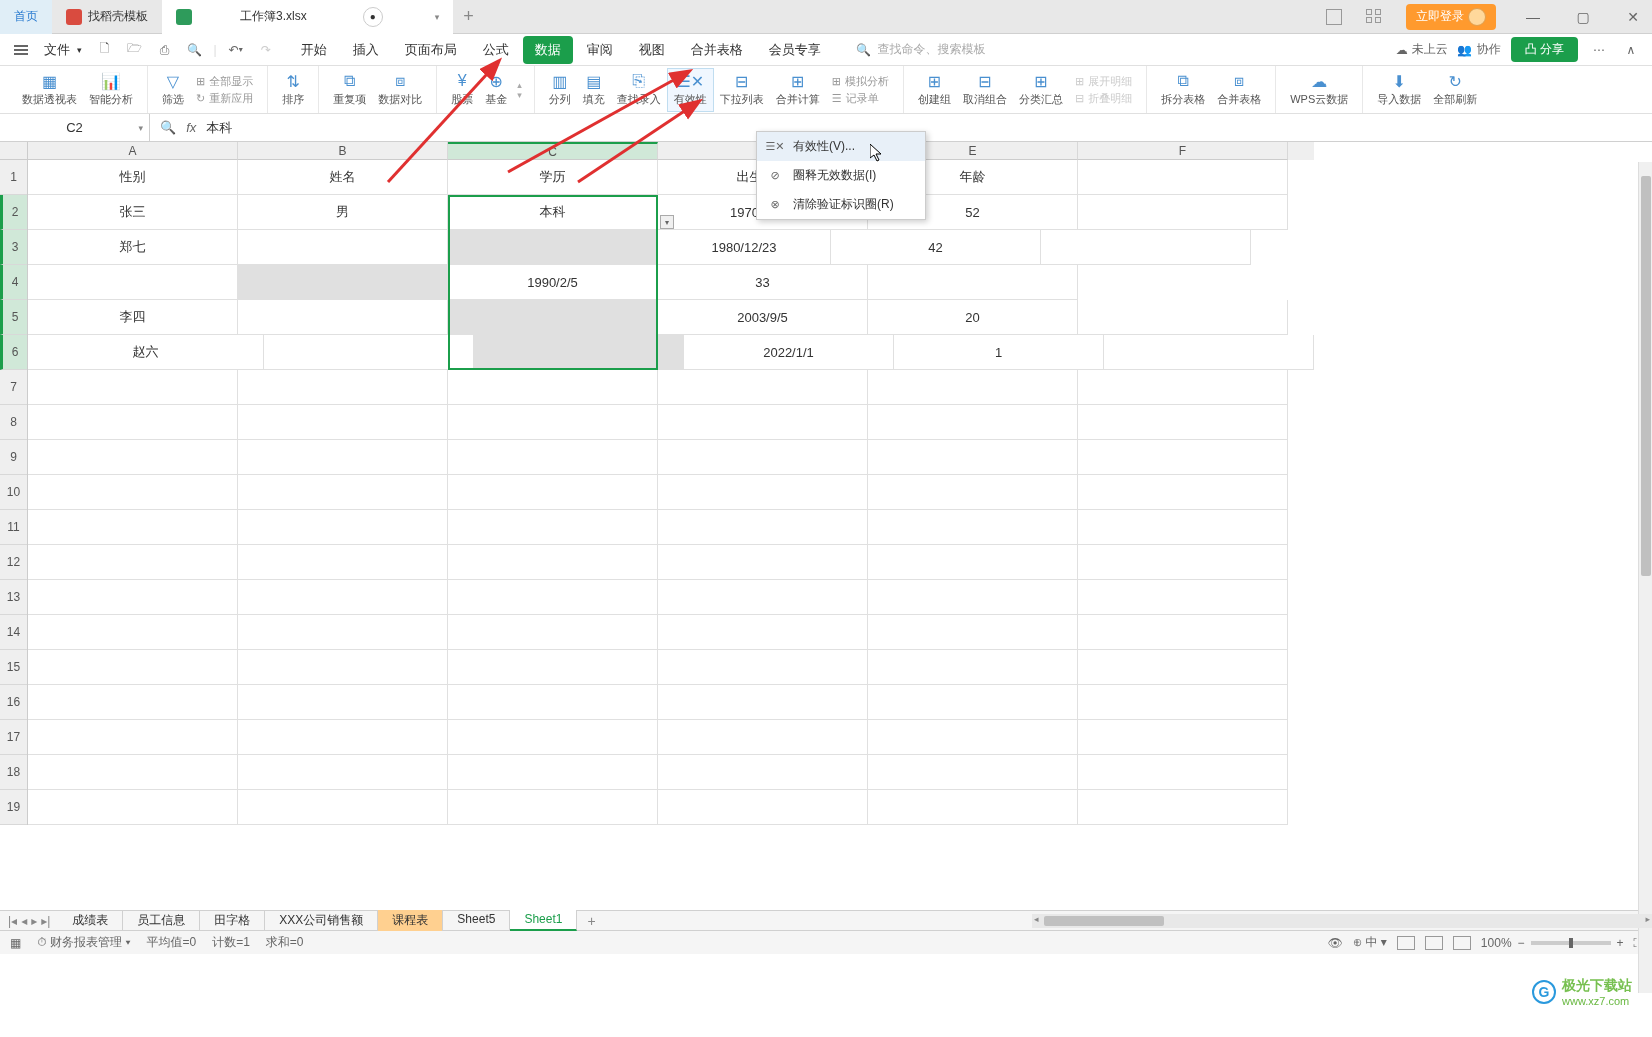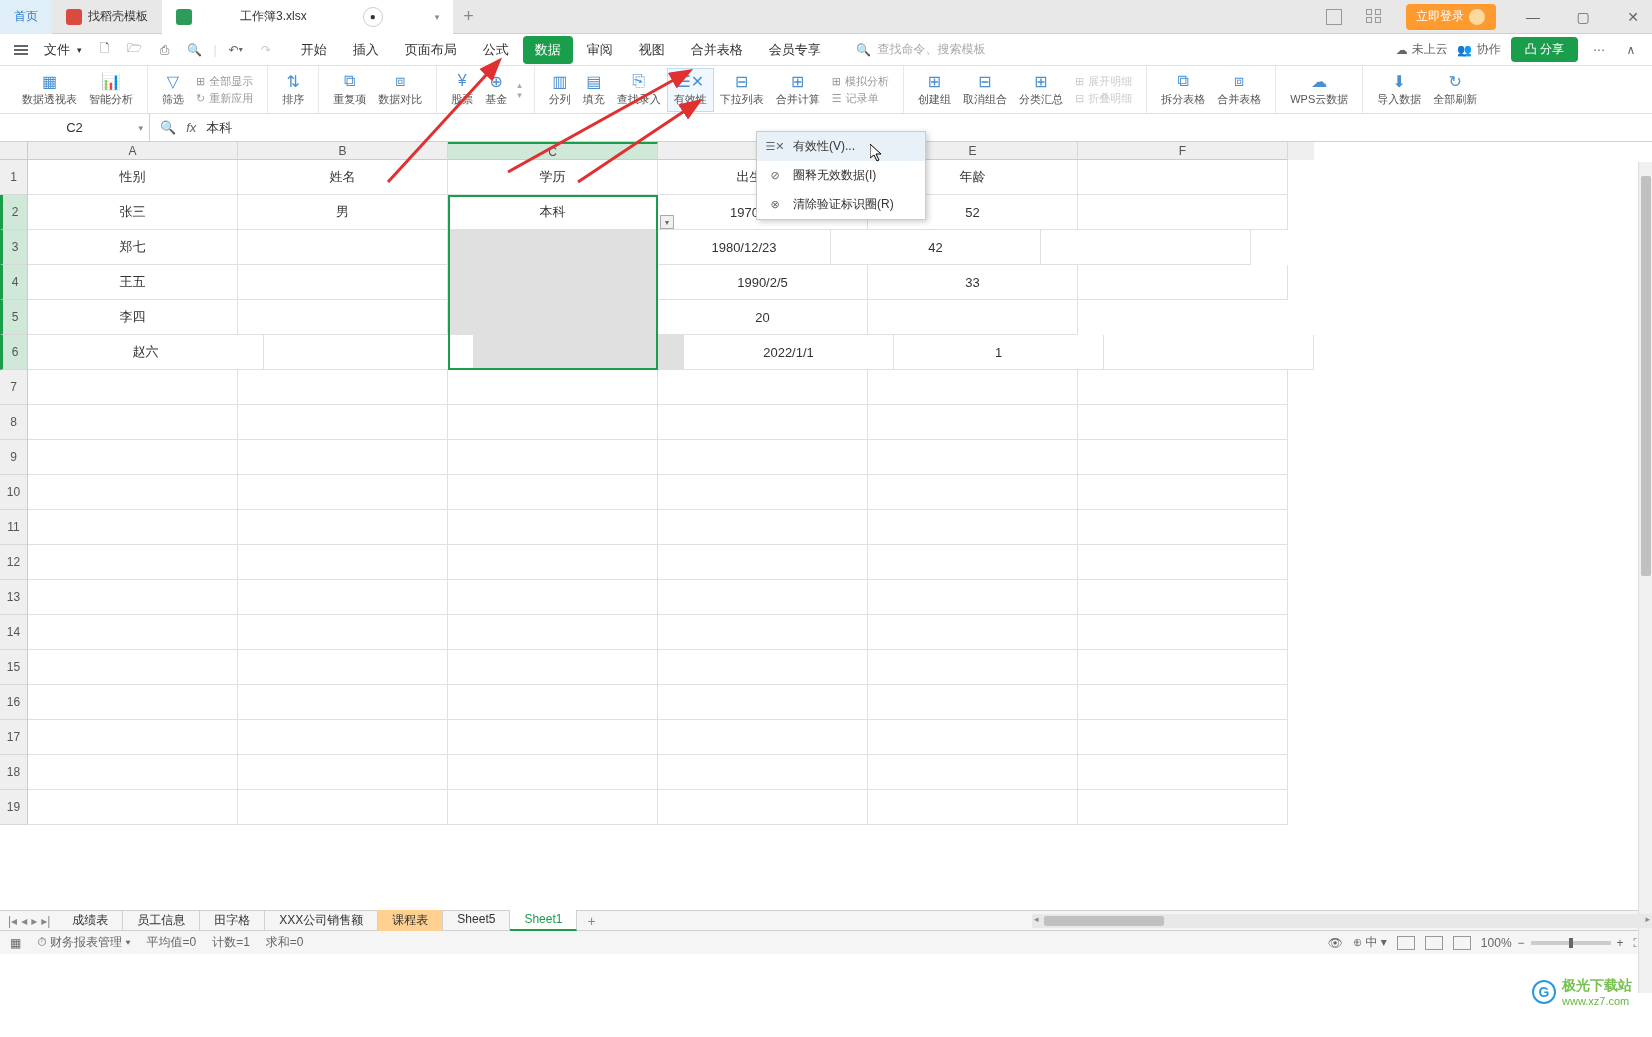--- a/index.html
+++ b/index.html
@@ -398,31 +398,31 @@
         </div>
         <div class="grid-row">
           <div class="grid-cell" style="width: 210px;">郑七</div>
           <div class="grid-cell" style="width: 210px;"></div>
           <div class="grid-cell selected" style="width: 210px;"></div>
           <div class="grid-cell" style="width: 173px;">1980/12/23</div>
           <div class="grid-cell" style="width: 210px;">42</div>
           <div class="grid-cell" style="width: 210px;"></div>
         </div>
         <div class="grid-row">
-          <div class="grid-cell" style="width: 210px;">王五</div>
           <div class="grid-cell" style="width: 210px;"></div>
           <div class="grid-cell selected" style="width: 210px;"></div>
           <div class="grid-cell" style="width: 210px;">1990/2/5</div>
           <div class="grid-cell" style="width: 210px;">33</div>
           <div class="grid-cell" style="width: 210px;"></div>
         </div>
         <div class="grid-row">
           <div class="grid-cell" style="width: 210px;">李四</div>
           <div class="grid-cell" style="width: 210px;"></div>
           <div class="grid-cell selected" style="width: 210px;"></div>
+          <div class="grid-cell" style="width: 210px;">2003/9/5</div>
           <div class="grid-cell" style="width: 210px;">20</div>
           <div class="grid-cell" style="width: 210px;"></div>
         </div>
         <div class="grid-row">
           <div class="grid-cell" style="width: 236px;">赵六</div>
           <div class="grid-cell" style="width: 210px;"></div>
           <div class="grid-cell selected" style="width: 210px;"></div>
           <div class="grid-cell" style="width: 210px;">2022/1/1</div>
           <div class="grid-cell" style="width: 210px;">1</div>
           <div class="grid-cell" style="width: 210px;"></div>

